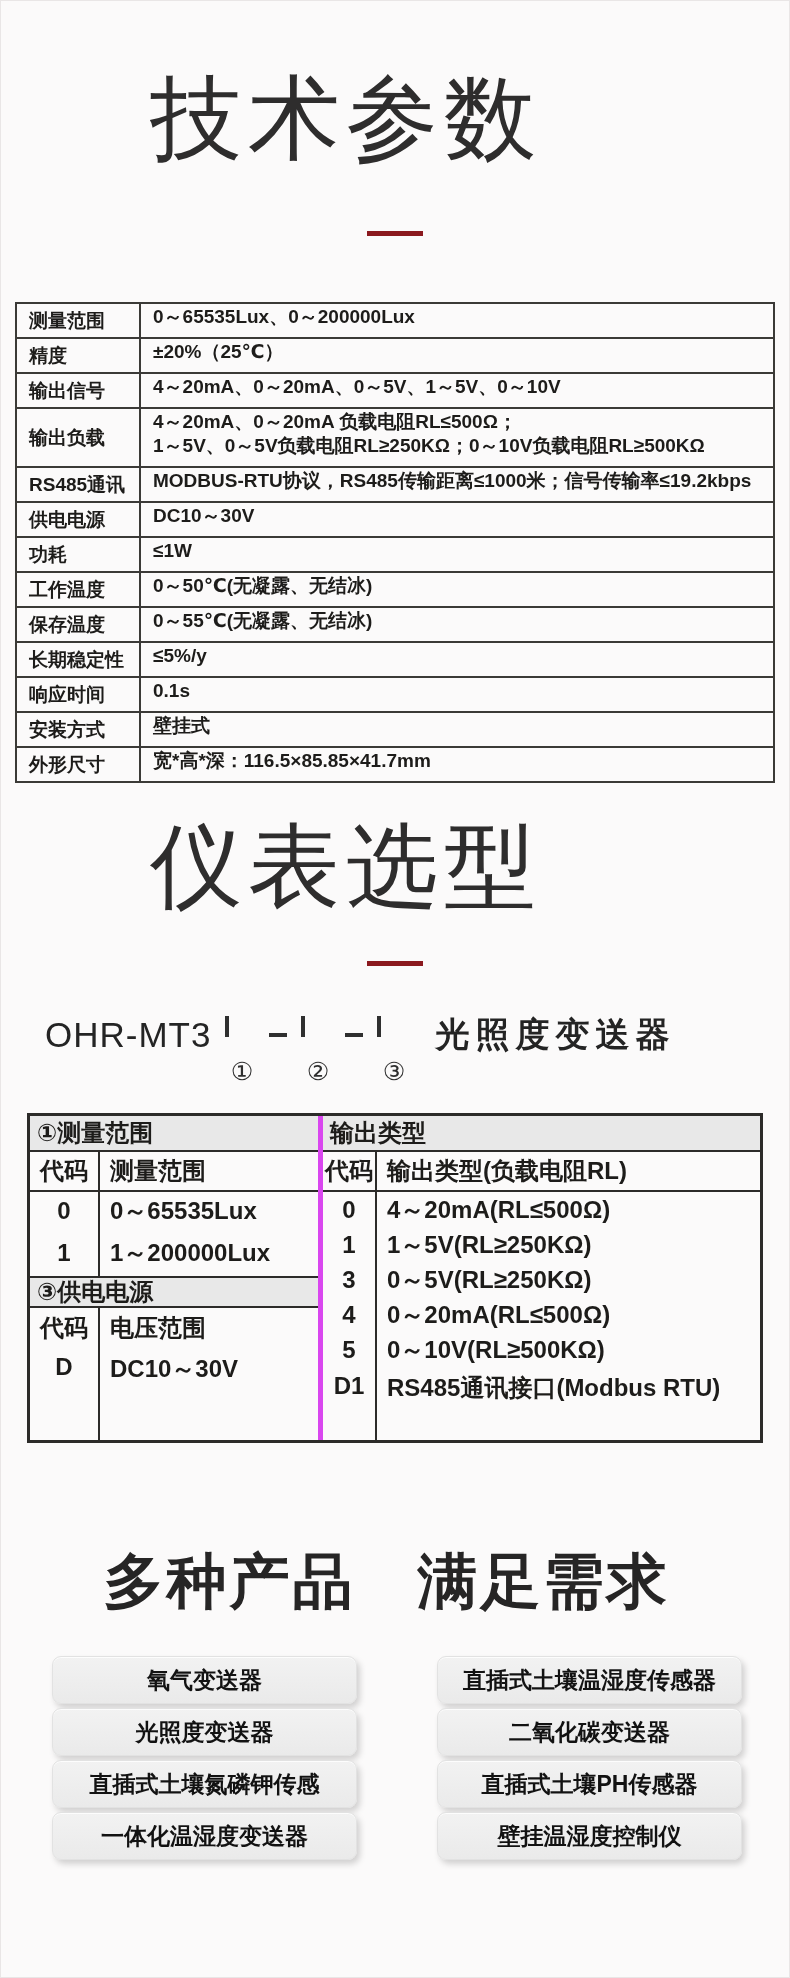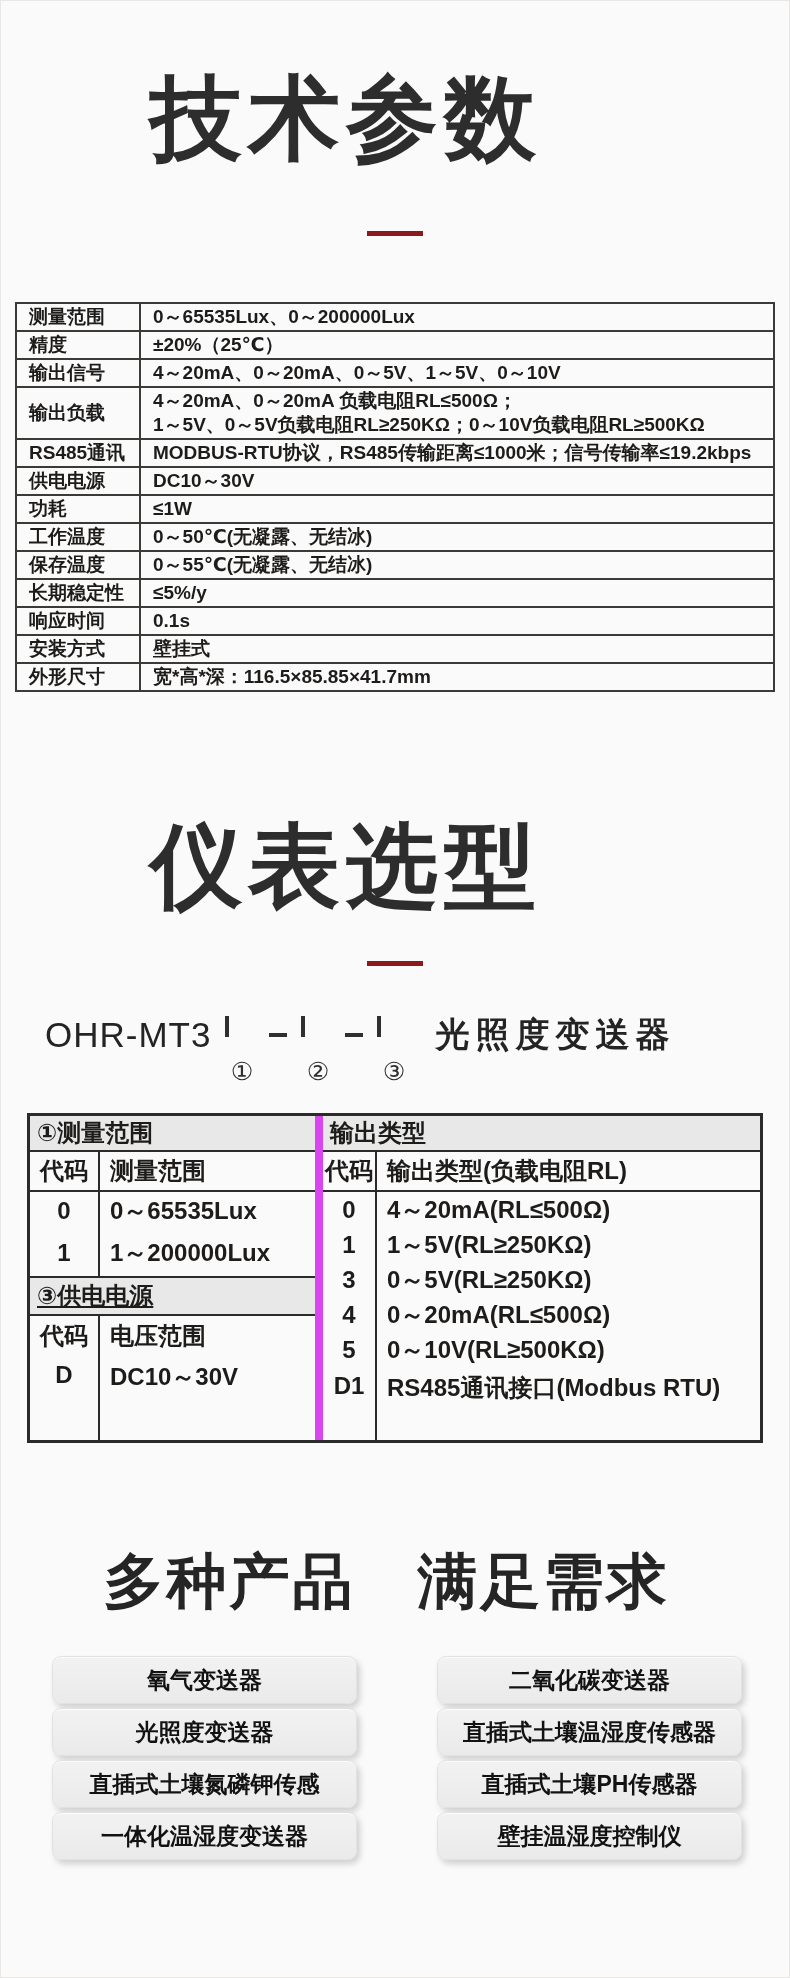--- a/index.html
+++ b/index.html
@@ -8,21 +8,21 @@
     position:relative; height:1978px; overflow:hidden;
     background:#fbfafa;
     font-family:"Liberation Sans","DejaVu Sans",sans-serif;
     color:#222;
   }
   .page-edge { position:absolute; inset:0; border:1px solid #e9e6e6; pointer-events:none; }
 
   
   .big-title {
     position:absolute; left:0; width:692px; text-align:center;
-    font-size:92px; font-weight:700; color:#2e2d2d; letter-spacing:6px;
+    font-size:92px; font-weight:400; color:#2e2d2d; letter-spacing:6px;
     line-height:140px; white-space:nowrap;
   }
   .title-tech { top:48px; }
   .title-sel  { top:796px; }
   .red-divider {
     position:absolute; left:50%; transform:translateX(-50%);
     width:56px; height:5px; background:#8b191e;
   }
   .rd1 { top:231px; }
   .rd2 { top:961px; }
@@ -31,21 +31,21 @@
   .spec-table {
     position:absolute; top:302px; left:15px; width:760px;
     border-collapse:collapse; table-layout:fixed;
   }
   .spec-table td {
     border:2px solid #3b3a37;
     font-size:19px; font-weight:600; color:#1d1c1a;
     vertical-align:middle; line-height:24px;
   }
   .spec-table td.lbl { width:124px; padding:1px 4px 1px 12px; height:27px; }
-  .spec-table td.val { padding:1px 6px 1px 12px; white-space:pre-line; }
+  .spec-table td.val { padding:1px 6px 8px 12px; white-space:pre-line; }
 
   
   .model-line {
     position:absolute; top:1012px; left:45px; height:46px;
     display:flex; align-items:center; gap:11px;
   }
   .model-prefix { font-size:35px; font-weight:400; letter-spacing:1px; color:#242424; }
   .box-wrap { position:relative; width:33px; height:35px; margin-left:3px; }
   .model-box { width:33px; height:35px; border:2.5px solid #2f2f2f; background:transparent; }
   .slot-num {
@@ -53,29 +53,29 @@
     font-size:25px; font-weight:400; color:#2f2f2f;
   }
   .dash { width:18px; height:4px; background:#2f2f2f; }
   .model-suffix { font-size:34px; font-weight:600; letter-spacing:6px; color:#242424; margin-left:14px; white-space:nowrap; }
 
   
   .sel-table {
     position:absolute; top:1113px; left:27px; width:736px; height:330px;
     display:flex; border:3px solid #2c2b29; background:#fff0;
   }
-  .sel-left  { width:293px; border-right:8px solid #d946ef; display:flex; flex-direction:column; }
+  .sel-left  { width:293px; border-right:5px solid #d946ef; display:flex; flex-direction:column; }
   .sel-right { flex:1; display:flex; flex-direction:column; }
   .sel-hdr {
     height:36px; flex:0 0 auto; background:#e8e8e8;
     border-bottom:2px solid #2c2b29;
     font-size:24px; font-weight:700; color:#1d1c1a;
     display:flex; align-items:center; padding-left:7px;
   }
-  .sel-hdr.mid { border-top:2px solid #2c2b29; height:40px;text-decoration:underline; }
+  .sel-hdr.mid { border-top:2px solid #2c2b29; height:32px; }
   .sel-row { display:flex; align-items:stretch; flex:0 0 auto;
     font-size:24px; font-weight:600; color:#1d1c1a; }
   .sel-row .code {
     width:70px; border-right:2px solid #2c2b29;
     display:flex; align-items:center; justify-content:center; text-align:center;
   }
   .sel-right .sel-row .code { width:54px; }
   .sel-row .val { flex:1; padding-left:10px; display:flex; align-items:center; white-space:nowrap; }
   .sel-colhdr { border-bottom:2px solid #2c2b29; min-height:40px; }
   .sel-colhdr.no-b { border-bottom:none; }
@@ -253,17 +253,17 @@
 
 <div class="prod-title"><span>多种产品</span><span class="gap"></span><span>满足需求</span></div>
 
 <div class="prod-col left">
   <div class="prod-btn">氧气变送器</div>
   <div class="prod-btn">光照度变送器</div>
   <div class="prod-btn">直插式土壤氮磷钾传感</div>
   <div class="prod-btn">一体化温湿度变送器</div>
 </div>
 <div class="prod-col right">
+  <div class="prod-btn">直插式土壤温湿度传感器</div>
   <div class="prod-btn">二氧化碳变送器</div>
-  <div class="prod-btn">直插式土壤温湿度传感器</div>
   <div class="prod-btn">直插式土壤PH传感器</div>
   <div class="prod-btn">壁挂温湿度控制仪</div>
 </div>
 
 </body></html>

